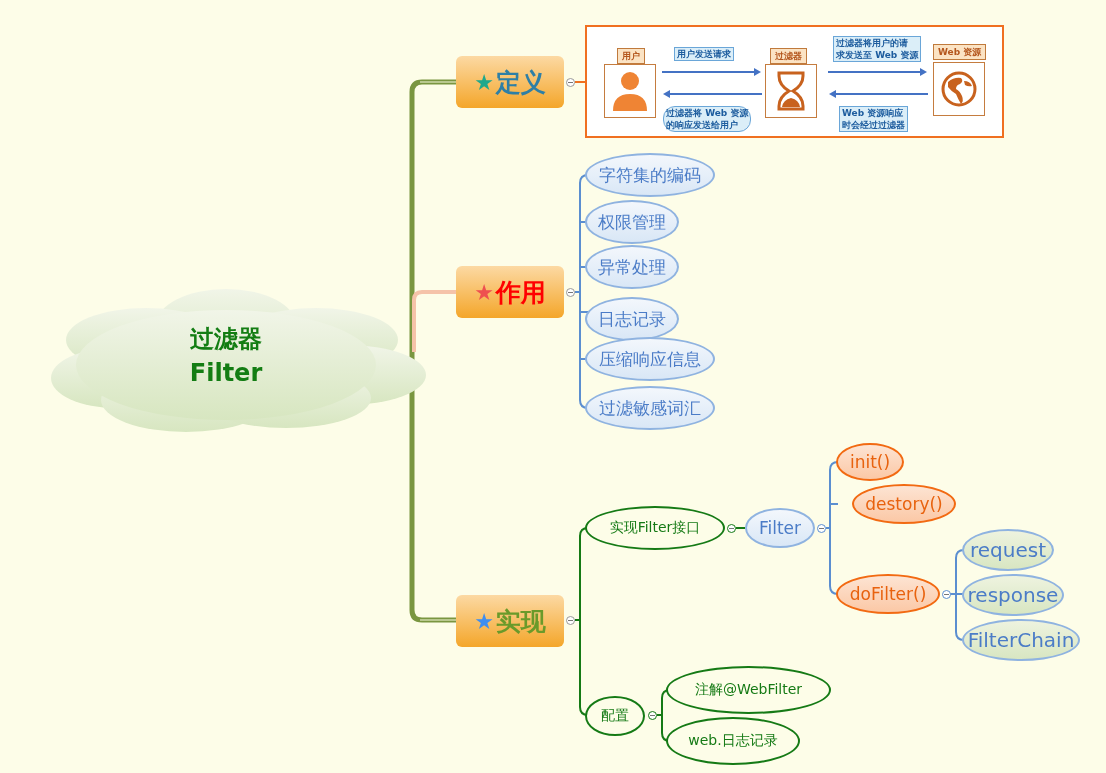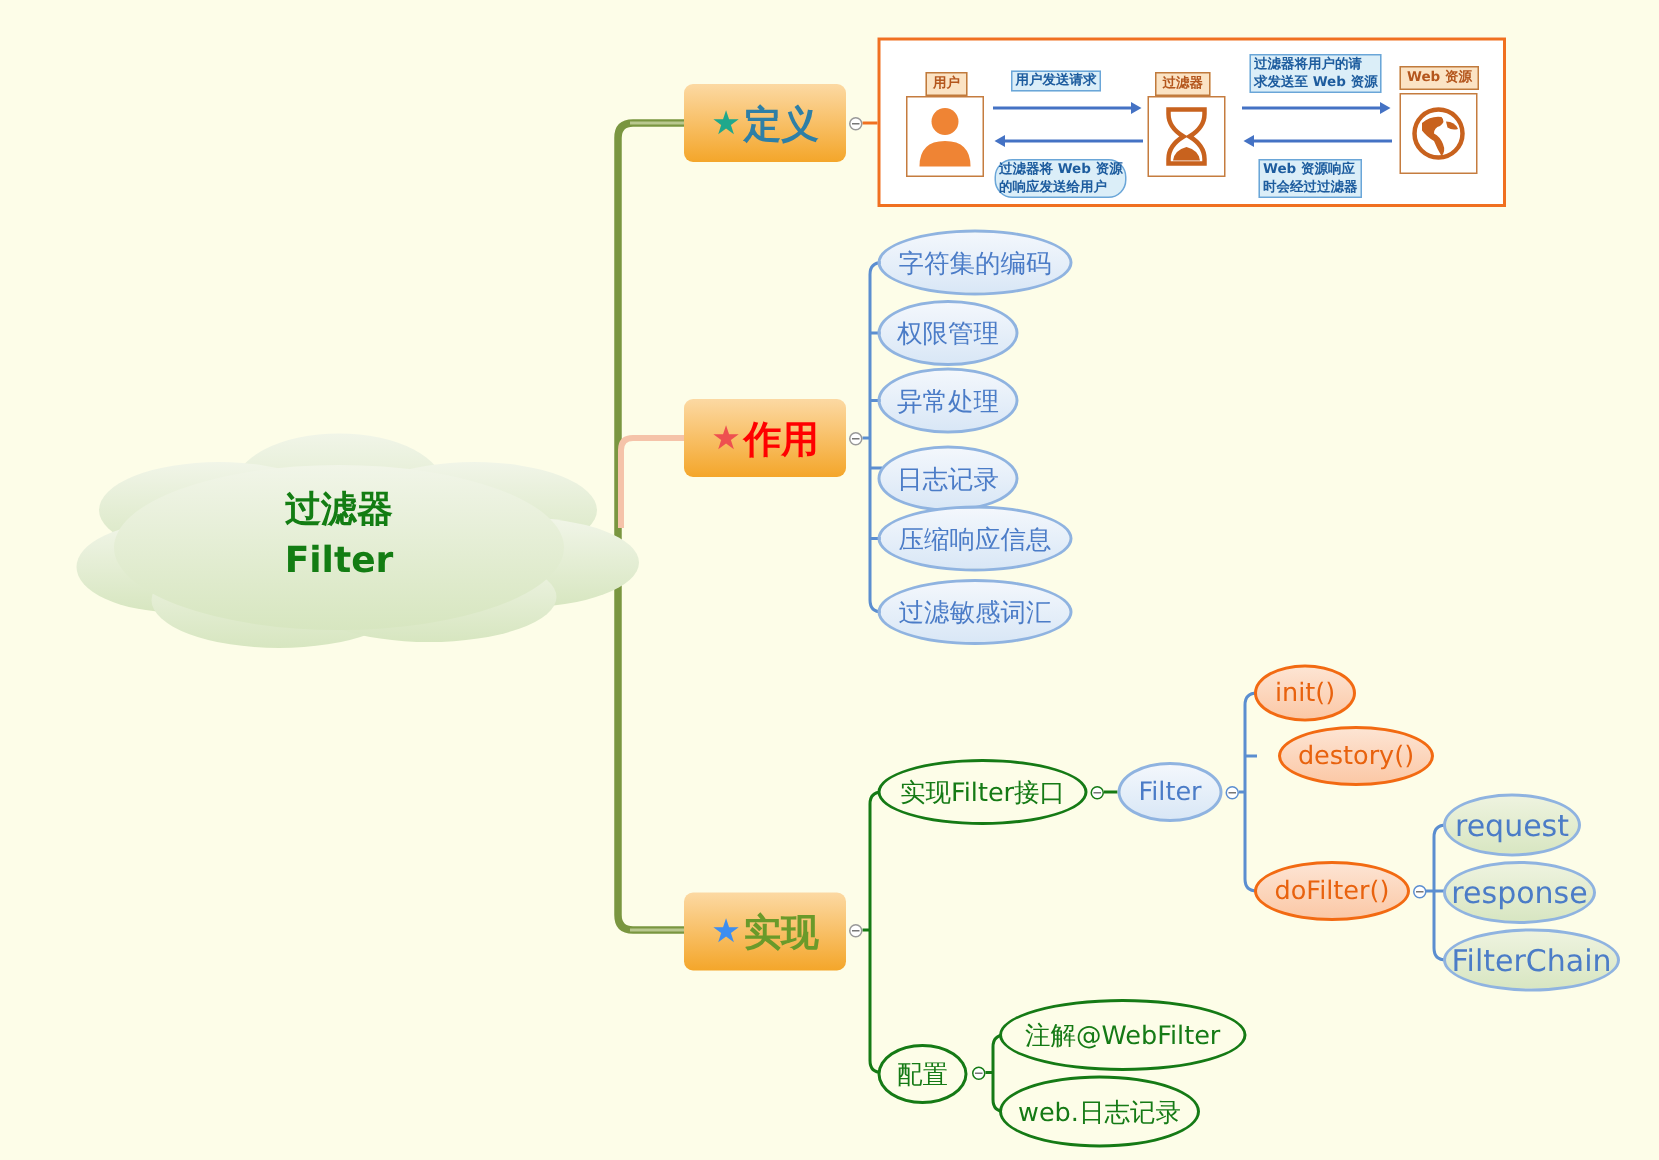--- a/index.html
+++ b/index.html
@@ -5,21 +5,21 @@
   html,body{margin:0;padding:0;}
   body{width:1106px;height:773px;background:#fdfde8;position:relative;overflow:hidden;font-family:"DejaVu Sans",sans-serif;}
   .abs{position:absolute;}
   svg.lines{position:absolute;left:0;top:0;width:1106px;height:773px;}
   .topic{position:absolute;border-radius:6px;background:linear-gradient(#fcd9a3,#f4a62a);display:flex;align-items:center;justify-content:center;font-weight:bold;font-size:25px;box-sizing:border-box;}
   .topic .star{font-size:22px;margin-right:2px;}
   .ell{position:absolute;border-radius:50%;display:flex;align-items:center;justify-content:center;font-weight:normal;box-sizing:border-box;white-space:nowrap;}
   .blue{border:2px solid #8fb3e0;background:linear-gradient(#f3f7fc,#d9e7f6);color:#4b7cc7;font-size:17px;}
   .orange{border:2px solid #f26a12;background:linear-gradient(#fde4d3,#fbc8a6);color:#e8620e;font-size:17px;}
   .greenfill{border:2px solid #8fb3e0;background:linear-gradient(#eef3df,#d8e6c2);color:#4b7cc7;font-size:20px;}
-  .greenol{border:2px solid #157a15;background:#fdfde8;color:#157a15;font-size:17px;}
+  .greenol{border:2px solid #157a15;background:#fdfde8;color:#157a15;font-size:14px;}
   .collapse{position:absolute;width:9px;height:9px;border-radius:50%;border:1px solid #999;background:#fff;box-sizing:border-box;}
   .collapse::after{content:"";position:absolute;left:1px;right:1px;top:3px;height:1px;background:#777;}
   .label-box{position:absolute;background:#dbeef8;border:1px solid #6aa6d8;color:#1d5c9e;font-size:9px;font-weight:bold;line-height:12px;padding:0 2px;white-space:nowrap;}
   .tag-box{position:absolute;background:#fbe3c4;border:1px solid #c07a3c;color:#b4561d;font-size:9px;font-weight:bold;line-height:12px;padding:1px 4px;white-space:nowrap;}
   .pic{position:absolute;border:1px solid #c57c3f;background:#fff;box-sizing:border-box;}
 </style>
 </head>
 <body>
 
 <svg class="lines" viewBox="0 0 1106 773">

